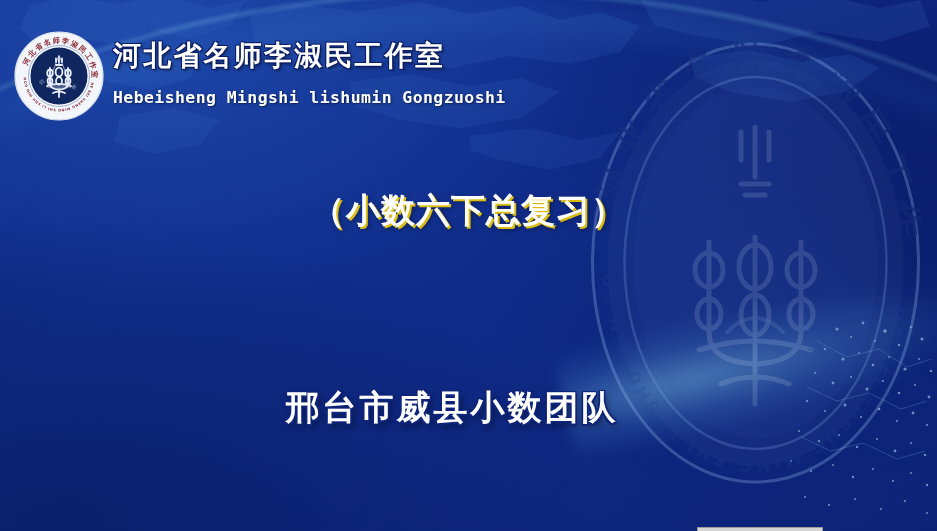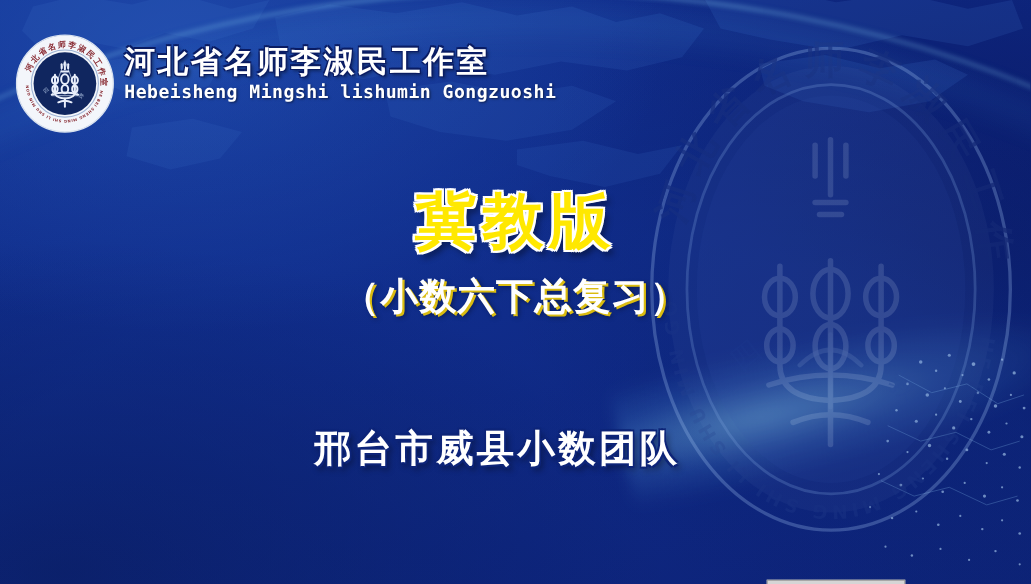--- a/index.html
+++ b/index.html
@@ -93,21 +93,21 @@
       1px 1px 0 #0a1c63, -1px 1px 0 #0a1c63,
       1px -1px 0 #0a1c63, -1px -1px 0 #0a1c63,
       2px 2px 3px rgba(0,0,0,.45);
   }
   .org-py{
     font-family:"DejaVu Sans Mono","Liberation Mono",monospace;
     font-weight:bold;
     font-size:16.5px;
     letter-spacing:.4px;
     color:#ffffff;
-    margin-top:3px;
+    margin-top:17px;
     white-space:nowrap;
     text-shadow:1px 1px 2px rgba(0,0,0,.5);
   }
 
   
   .title-block{
     position:absolute;left:0;top:172px;width:937px;text-align:center;
   }
   .title-main{
     font-family:"DejaVu Serif","Liberation Serif",serif;
@@ -339,21 +339,20 @@
       </svg>
     </div>
 
     <div class="header-text">
       <div class="org-cn">河北省名师李淑民工作室</div>
       <div class="org-py">Hebeisheng Mingshi lishumin Gongzuoshi</div>
     </div>
   </div>
 
   <div class="title-block">
-    <div class="title-main">冀教版</div>
     <div class="title-sub">（小数六下总复习）</div>
   </div>
 
   <div class="team-line">邢台市威县小数团队</div>
 
   <div class="bottom-bar"></div>
 
 </div>
 
 </body></html>

